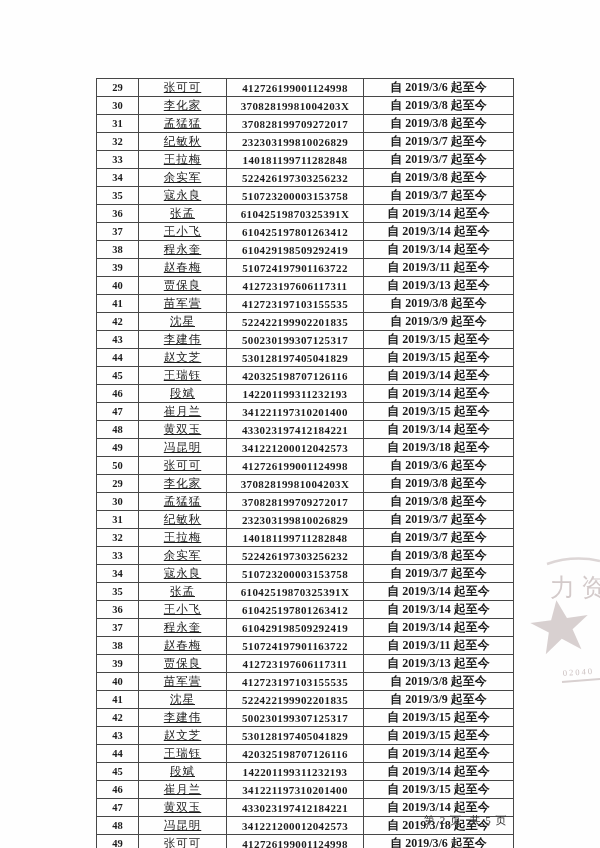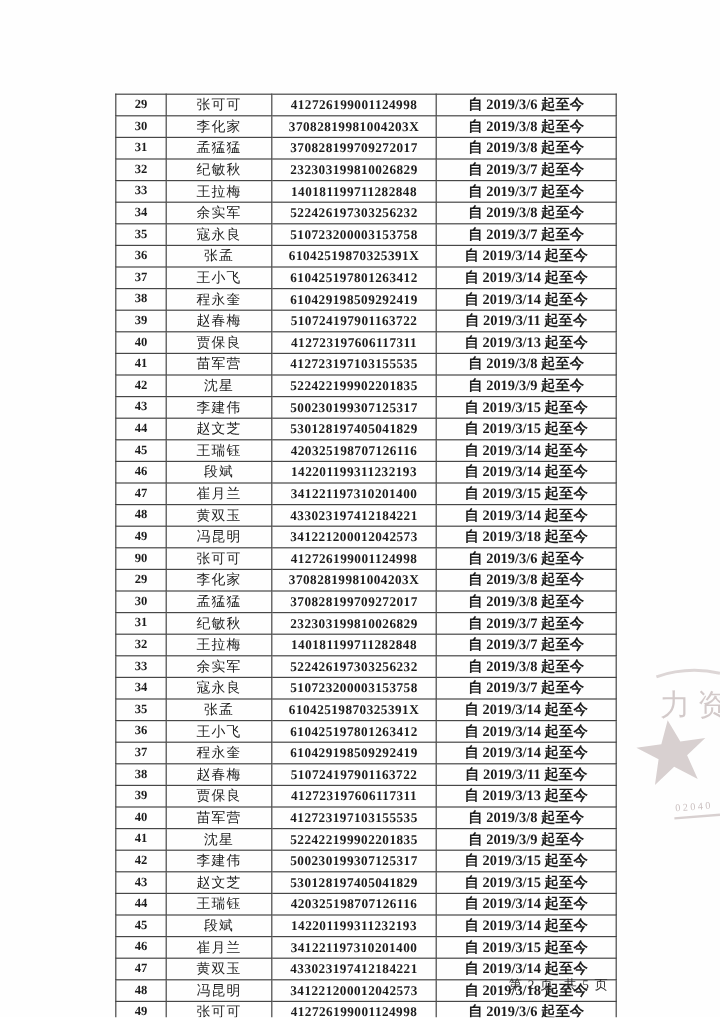--- a/index.html
+++ b/index.html
@@ -18,21 +18,21 @@
   .roster td {
     border:1px solid #474747;
     height:15.35px;
     padding:0 2px;
     text-align:center;
     vertical-align:middle;
     white-space:nowrap;
     overflow:hidden;
   }
   .c-no   { font-weight:bold; font-size:10.5px; }
-  .c-name { font-size:11.5px; letter-spacing:1px; }
+  .c-name { font-size:11.5px; letter-spacing:1px;text-decoration:underline; }
   .c-id   { font-weight:bold; font-size:11px; letter-spacing:0.4px; }
   .c-date { font-size:12px; font-weight:600; }
   .footer {
     position:absolute; left:424px; top:792px;
     font-size:11px; color:#2e2e2e;
     letter-spacing:1px; white-space:pre;margin-top:21px;
   }
   .seal {
     position:absolute; left:525px; top:548px;
     width:75px; height:140px;
@@ -173,21 +173,21 @@
           <td class="c-id">433023197412184221</td>
           <td class="c-date">自 2019/3/14 起至今</td>
         </tr>
         <tr>
           <td class="c-no">49</td>
           <td class="c-name">冯昆明</td>
           <td class="c-id">341221200012042573</td>
           <td class="c-date">自 2019/3/18 起至今</td>
         </tr>
         <tr>
-          <td class="c-no">90</td>
+          <td class="c-no">50</td>
           <td class="c-name">张可可</td>
           <td class="c-id">412726199001124998</td>
           <td class="c-date">自 2019/3/6 起至今</td>
         </tr>
         <tr>
           <td class="c-no">29</td>
           <td class="c-name">李化家</td>
           <td class="c-id">37082819981004203X</td>
           <td class="c-date">自 2019/3/8 起至今</td>
         </tr>

